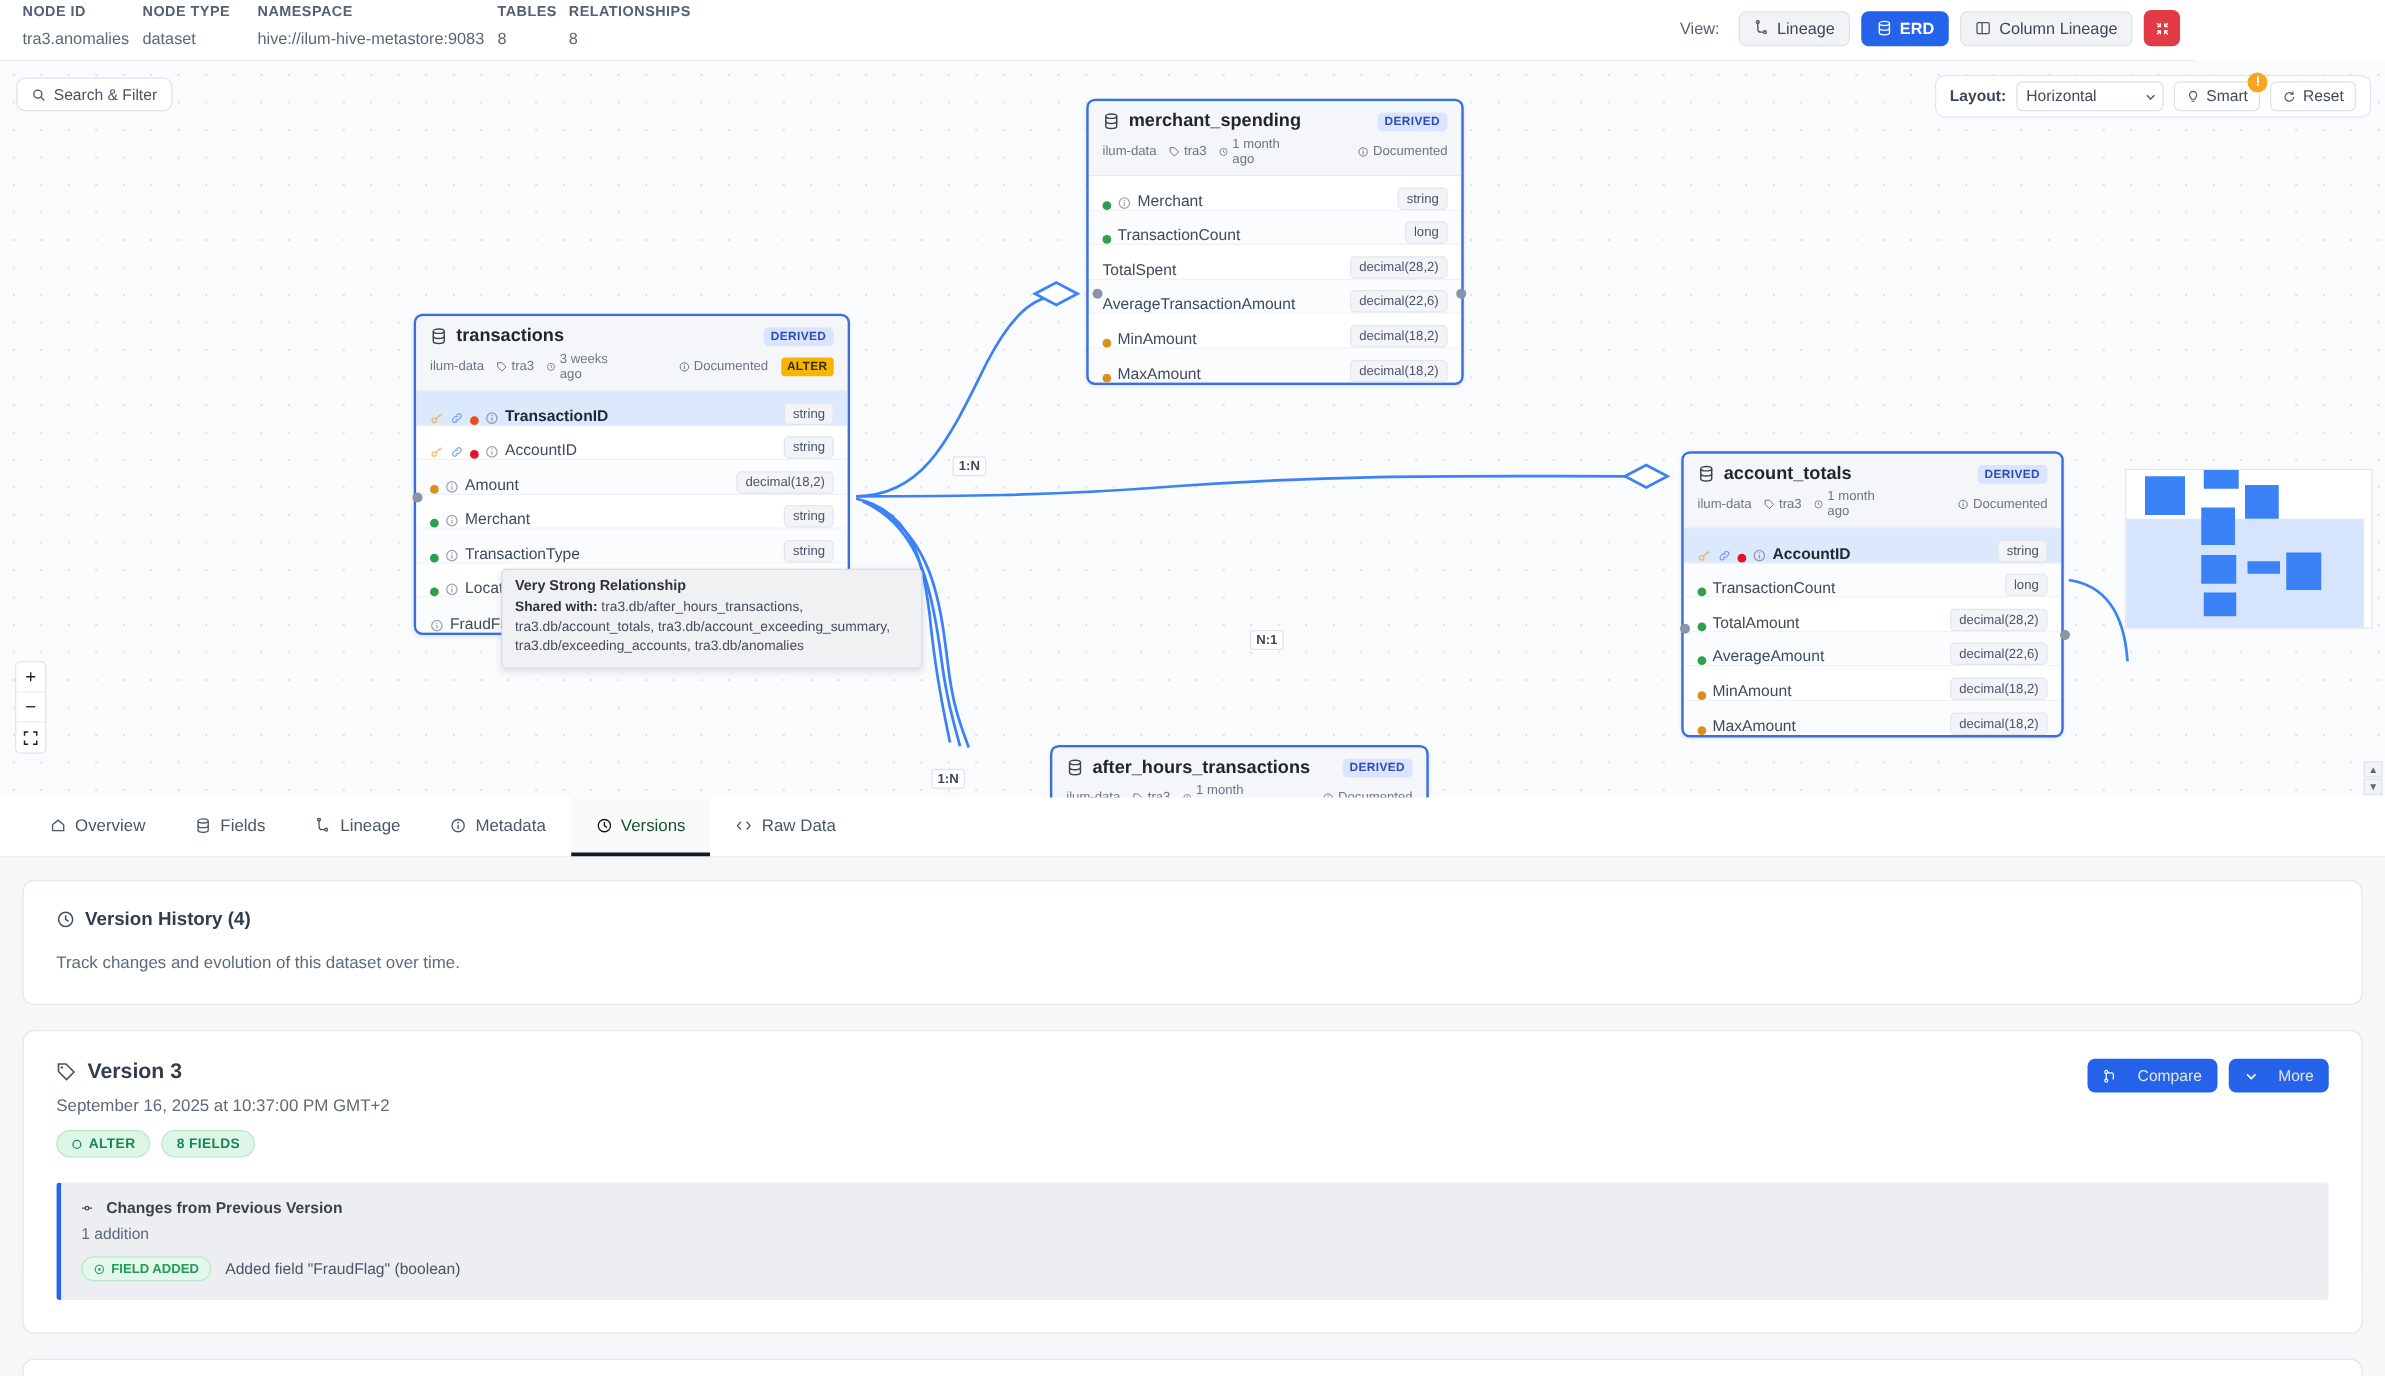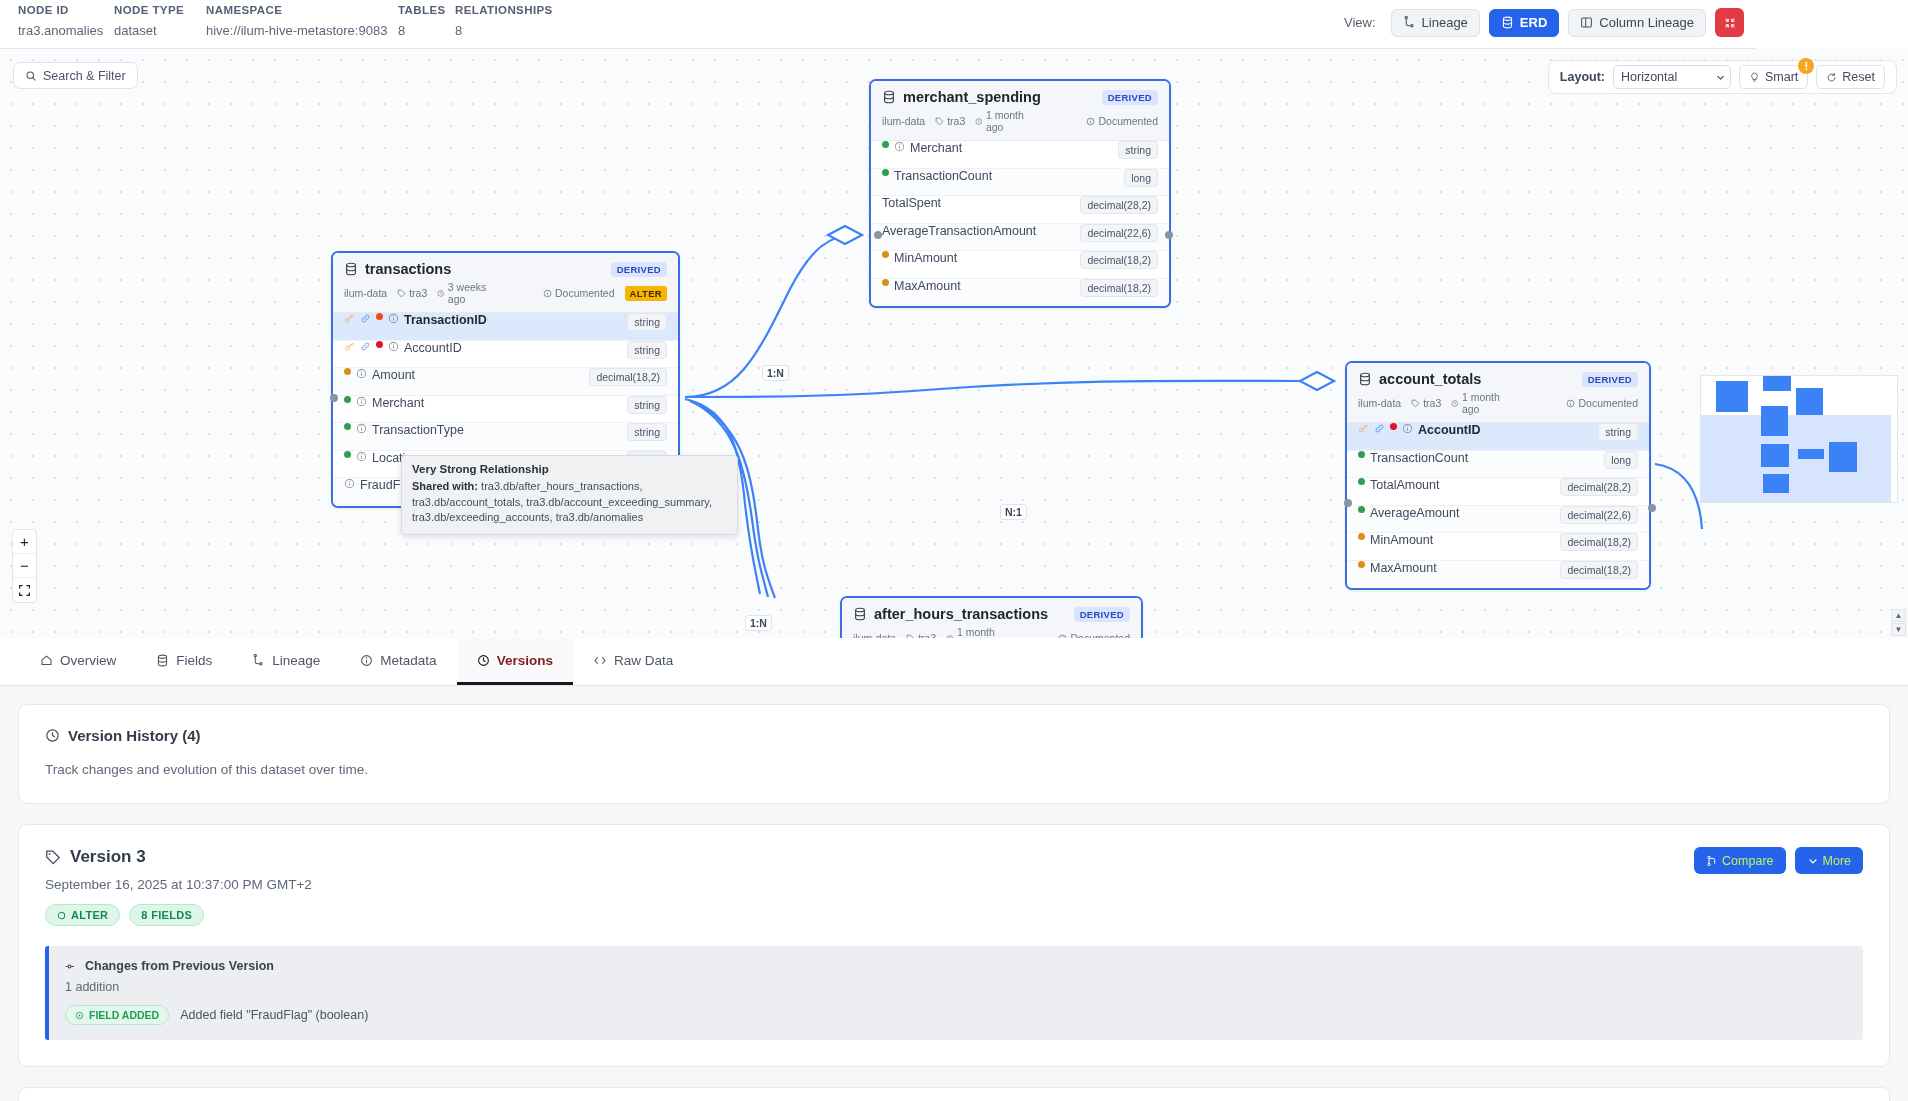--- a/index.html
+++ b/index.html
@@ -114,21 +114,21 @@
     letter-spacing: .3px; border-radius: 4px; padding: 2px 6px;
   }
   .chip-alter {
     background: #f7b500; color: #3d2c00; font-size: 9.5px; font-weight: bold;
     letter-spacing: .3px; border-radius: 3px; padding: 2px 5px;
   }
   .tbl-sub { display: flex; align-items: center; gap: 10px; margin-top: 4px; font-size: 10.5px; color: #6b7687; }
   .sub-it { display: flex; align-items: center; gap: 3px; max-width: 60px; line-height: 1.15; }
   .sub-doc { margin-left: auto; display: flex; align-items: center; gap: 3px; }
   .fld {
-    display: flex; align-items: flex-start; gap: 5px; padding: 0 11px;
+    display: flex; align-items: flex-end; gap: 5px; padding: 0 11px;
     height: 27.5px; border-bottom: 1px solid #eef1f5; font-size: 12.5px; color: #3f4a5c;
     background: #fff;
   }
   .fld:last-child { border-bottom: none; }
   .fld.alt { background: #fbfcfd; }
   .fld.sel { background: #dce8fb; }
   .fld.sel .fname { font-weight: bold; color: #1f2733; }
   .fname { flex: 1; white-space: nowrap; overflow: hidden; }
   .ftype {
     font-size: 10.5px; color: #4a5567; background: #f2f4f8; border: 1px solid #e2e6ee;
@@ -167,21 +167,21 @@
   #tabs {
     position: absolute; left: 0; top: 638px; width: 1908px; height: 48px;
     background: #fff; border-bottom: 1px solid #e3e7ee; display: flex; align-items: flex-end;
     padding-left: 20px;
   }
   .tab {
     height: 47px; display: flex; align-items: center; gap: 7px; padding: 0 20px;
     font-size: 13.5px; color: #4c5667; cursor: pointer; border-bottom: 3px solid transparent;
   }
   .tab.active {
-    color: #7f1d1d; font-weight: bold; border-bottom-color: #141922; background: #fafafa;
+    color: #14532d; font-weight: normal; border-bottom-color: #141922; background: #fafafa;
   }
 
   
   #body {
     position: absolute; left: 0; top: 686px; width: 1908px; height: 415px;
     background: #f6f7f9; overflow: hidden; padding: 18px 18px 0 18px;
   }
   .card {
     background: #fff; border: 1px solid #e4e8ef; border-radius: 9px; margin-bottom: 20px;
   }
@@ -195,22 +195,22 @@
   .vtitle { display: flex; align-items: center; gap: 9px; font-size: 17px; font-weight: bold; color: #333c4b; }
   .vdate { font-size: 13.5px; color: #5e697a; margin-top: 10px; }
   .pills { display: flex; gap: 9px; margin-top: 12px; }
   .pill {
     display: flex; align-items: center; gap: 5px; border-radius: 12px;
     font-size: 11px; font-weight: bold; letter-spacing: .3px; padding: 4px 11px;
     background: #ddf6e8; border: 1px solid #b6e8cd; color: #198754;
   }
   .vbtns { margin-left: auto; display: flex; gap: 9px; }
   .bluebtn {
-    background: #2563eb; color: #bef264; font-size: 12.5px; border: none; border-radius: 6px;
-    height: 27px; display: flex; align-items: center; gap: 4px; padding: 0 12px; cursor: pointer;
+    background: #2563eb; color: #e5e5e5; font-size: 12.5px; border: none; border-radius: 6px;
+    height: 27px; display: flex; align-items: center; gap: 16px; padding: 0 12px; cursor: pointer;
     font-family: "Liberation Sans", sans-serif;
   }
   .changes {
     margin: 20px 26px 26px 26px; background: #eceef1; border-left: 4px solid #2563eb;
     border-radius: 3px; padding: 13px 16px 15px 16px;
   }
   .ch-title { display: flex; align-items: center; gap: 7px; font-size: 12.5px; font-weight: bold; color: #39424f; }
   .ch-count { font-size: 12.5px; color: #5e697a; margin-top: 7px; }
   .ch-row { display: flex; align-items: center; gap: 11px; margin-top: 11px; }
   .pill-added {

